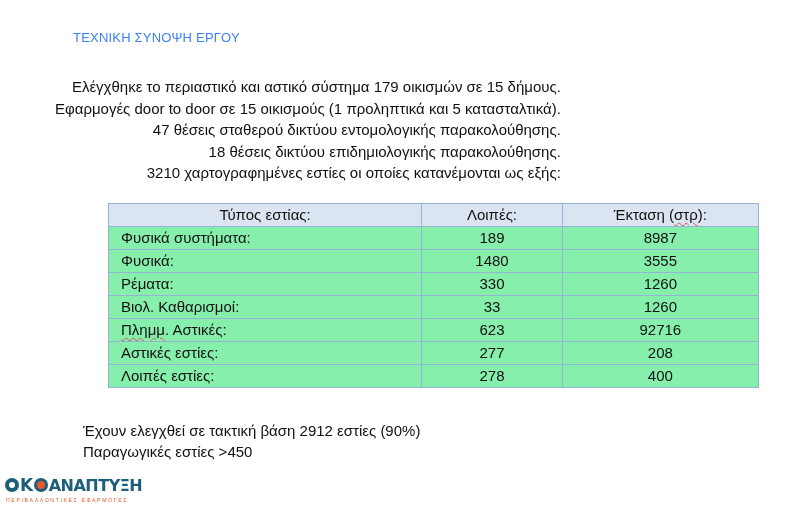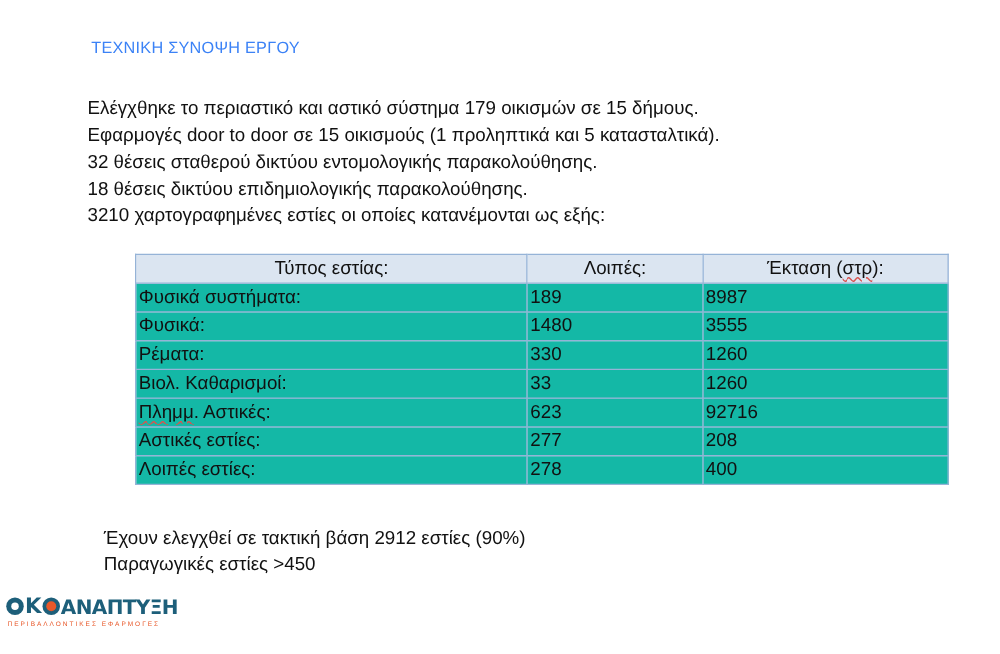--- a/index.html
+++ b/index.html
@@ -20,58 +20,59 @@
       left: 73px;
       top: 30px;
       font-size: 13px;
       letter-spacing: 0.2px;
       color: #3b82f6;
       margin: 0;
       font-weight: normal;
     }
     .summary-lines {
       position: absolute;
-      left: 70px;
+      left: 55px;
       top: 76px;
       margin: 0;
       padding: 0;
       list-style: none;
       font-size: 15px;
       line-height: 21.6px;
       color: #111;
+      text-align: right;
     }
     .summary-lines li {
       white-space: nowrap;
     }
     table.foci-table {
       position: absolute;
       left: 108px;
       top: 203px;
       width: 651px;
       border-collapse: collapse;
       font-size: 15px;
       color: #111;
     }
     .foci-table th, .foci-table td {
       border: 1px solid #95b3d7;
       height: 22px;
-      padding: 0 2px;
+      padding: 0 12px;
       line-height: 22px;
       white-space: nowrap;
     }
     .foci-table thead th {
       background: #dbe5f1;
       font-weight: normal;
       text-align: center;
     }
     .foci-table tbody td {
-      background: #14b8a6;
+      background: #86efac;
     }
     .foci-table td.num {
-      text-align: left;
+      text-align: center;
     }
     .col-type { width: 308px; }
     .col-count { width: 138px; }
     .col-area { width: 193px; }
     .spell {
       text-decoration: underline wavy #d9534f;
       text-decoration-thickness: 1px;
       text-underline-offset: 2px;
     }
     .footer-lines {
@@ -146,21 +147,21 @@
     }
   </style>
 </head>
 <body>
 
 <h1 class="slide-title">ΤΕΧΝΙΚΗ ΣΥΝΟΨΗ ΕΡΓΟΥ</h1>
 
 <ul class="summary-lines">
   <li>Ελέγχθηκε το περιαστικό και αστικό σύστημα 179 οικισμών σε 15 δήμους.</li>
   <li>Εφαρμογές door to door σε 15 οικισμούς (1 προληπτικά και 5 κατασταλτικά).</li>
-  <li>32 θέσεις σταθερού δικτύου εντομολογικής παρακολούθησης.</li>
+  <li>47 θέσεις σταθερού δικτύου εντομολογικής παρακολούθησης.</li>
   <li>18 θέσεις δικτύου επιδημιολογικής παρακολούθησης.</li>
   <li>3210 χαρτογραφημένες εστίες οι οποίες κατανέμονται ως εξής:</li>
 </ul>
 
 <table class="foci-table">
   <colgroup>
     <col class="col-type">
     <col class="col-count">
     <col class="col-area">
   </colgroup>

